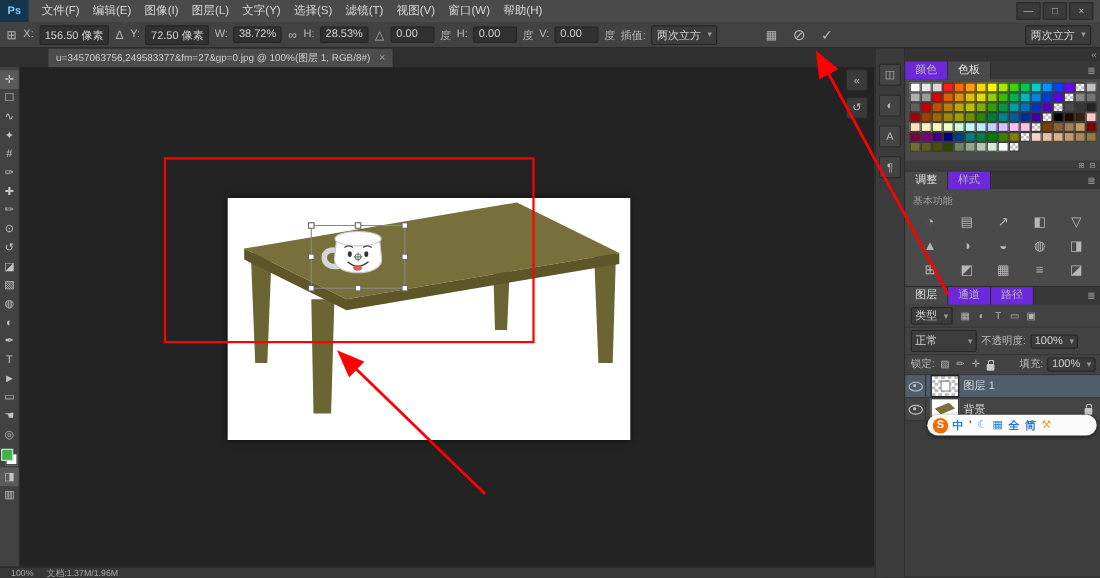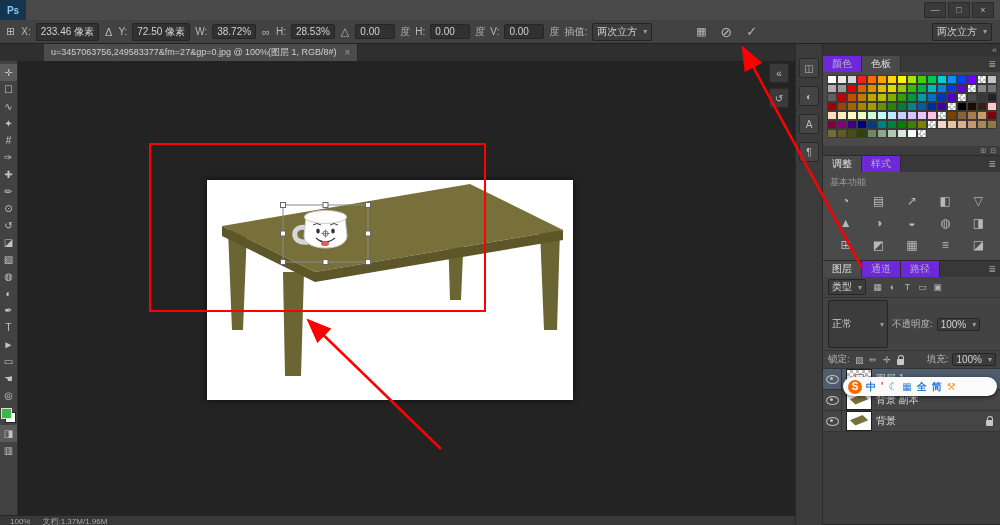--- a/index.html
+++ b/index.html
@@ -116,32 +116,44 @@
   .ime-icons{display:flex;align-items:center;gap:1px;}
   .imeicon{font-size:10px;font-weight:bold;padding:0 2px;}
   
   .annotations{position:absolute;left:0;top:0;width:1000px;height:525px;z-index:100;pointer-events:none;}
 </style>
 </head>
 <body>
 
 <div class="menubar">
   <div class="ps-logo">Ps</div>
+  <div class="menus">
+      <span class="menu-item">文件(F)</span>
+      <span class="menu-item">编辑(E)</span>
+      <span class="menu-item">图像(I)</span>
+      <span class="menu-item">图层(L)</span>
+      <span class="menu-item">文字(Y)</span>
+      <span class="menu-item">选择(S)</span>
+      <span class="menu-item">滤镜(T)</span>
+      <span class="menu-item">视图(V)</span>
+      <span class="menu-item">窗口(W)</span>
+      <span class="menu-item">帮助(H)</span>
+    </div>
   <div class="spacer"></div>
   <div class="winctrls">
       <span class="winbtn">—</span>
       <span class="winbtn">□</span>
       <span class="winbtn">×</span>
     </div>
 </div>
 
 <div class="optionsbar">
   <span class="opt-icon">⊞</span>
   <span class="opt-label">X:</span>
-  <span class="opt-field">233.46 像素</span>
+  <span class="opt-field">156.50 像素</span>
   <span class="opt-icon">Δ</span>
   <span class="opt-label">Y:</span>
   <span class="opt-field">72.50 像素</span>
   <span class="opt-label">W:</span>
   <span class="opt-field">38.72%</span>
   <span class="opt-icon">∞</span>
   <span class="opt-label">H:</span>
   <span class="opt-field">28.53%</span>
   <span class="opt-icon">△</span>
   <span class="opt-field">0.00</span>
@@ -444,21 +456,21 @@
       </span>
       <span style="display:flex">
           <span class="ficon">▦</span>
           <span class="ficon">◐</span>
           <span class="ficon">T</span>
           <span class="ficon">▭</span>
           <span class="ficon">▣</span>
         </span>
     </div>
     <div class="lrowbar">
-      <span class="select" style="width:52px;justify-content:space-between;padding:16px 3px;">
+      <span class="select" style="width:52px;justify-content:space-between;padding:2px 3px;">
         <span>正常</span>
         <span class="sel-arrow">▾</span>
       </span>
       <span>不透明度:</span>
       <span class="select" style="padding:0 3px;">
         <span>100%</span>
         <span class="sel-arrow">▾</span>
       </span>
     </div>
     <div class="lrowbar">
@@ -485,29 +497,20 @@
           </span>
         <span class="lname">图层 1</span>
       </div>
       <div class="lrow">
         <span class="eyebox">
             <span class="eye"></span>
           </span>
         <span class="thumb">
             <span class="mini-table"></span>
           </span>
-        <span class="lname">背景 副本</span>
-      </div>
-      <div class="lrow">
-        <span class="eyebox">
-            <span class="eye"></span>
-          </span>
-        <span class="thumb">
-            <span class="mini-table"></span>
-          </span>
         <span class="lname">背景</span>
         <span class="lockicon lock-right"></span>
       </div>
     </div>
   </section>
 </div>
 
 <div class="ime">
   <span class="ime-logo">S</span>
   <span class="ime-icons">

